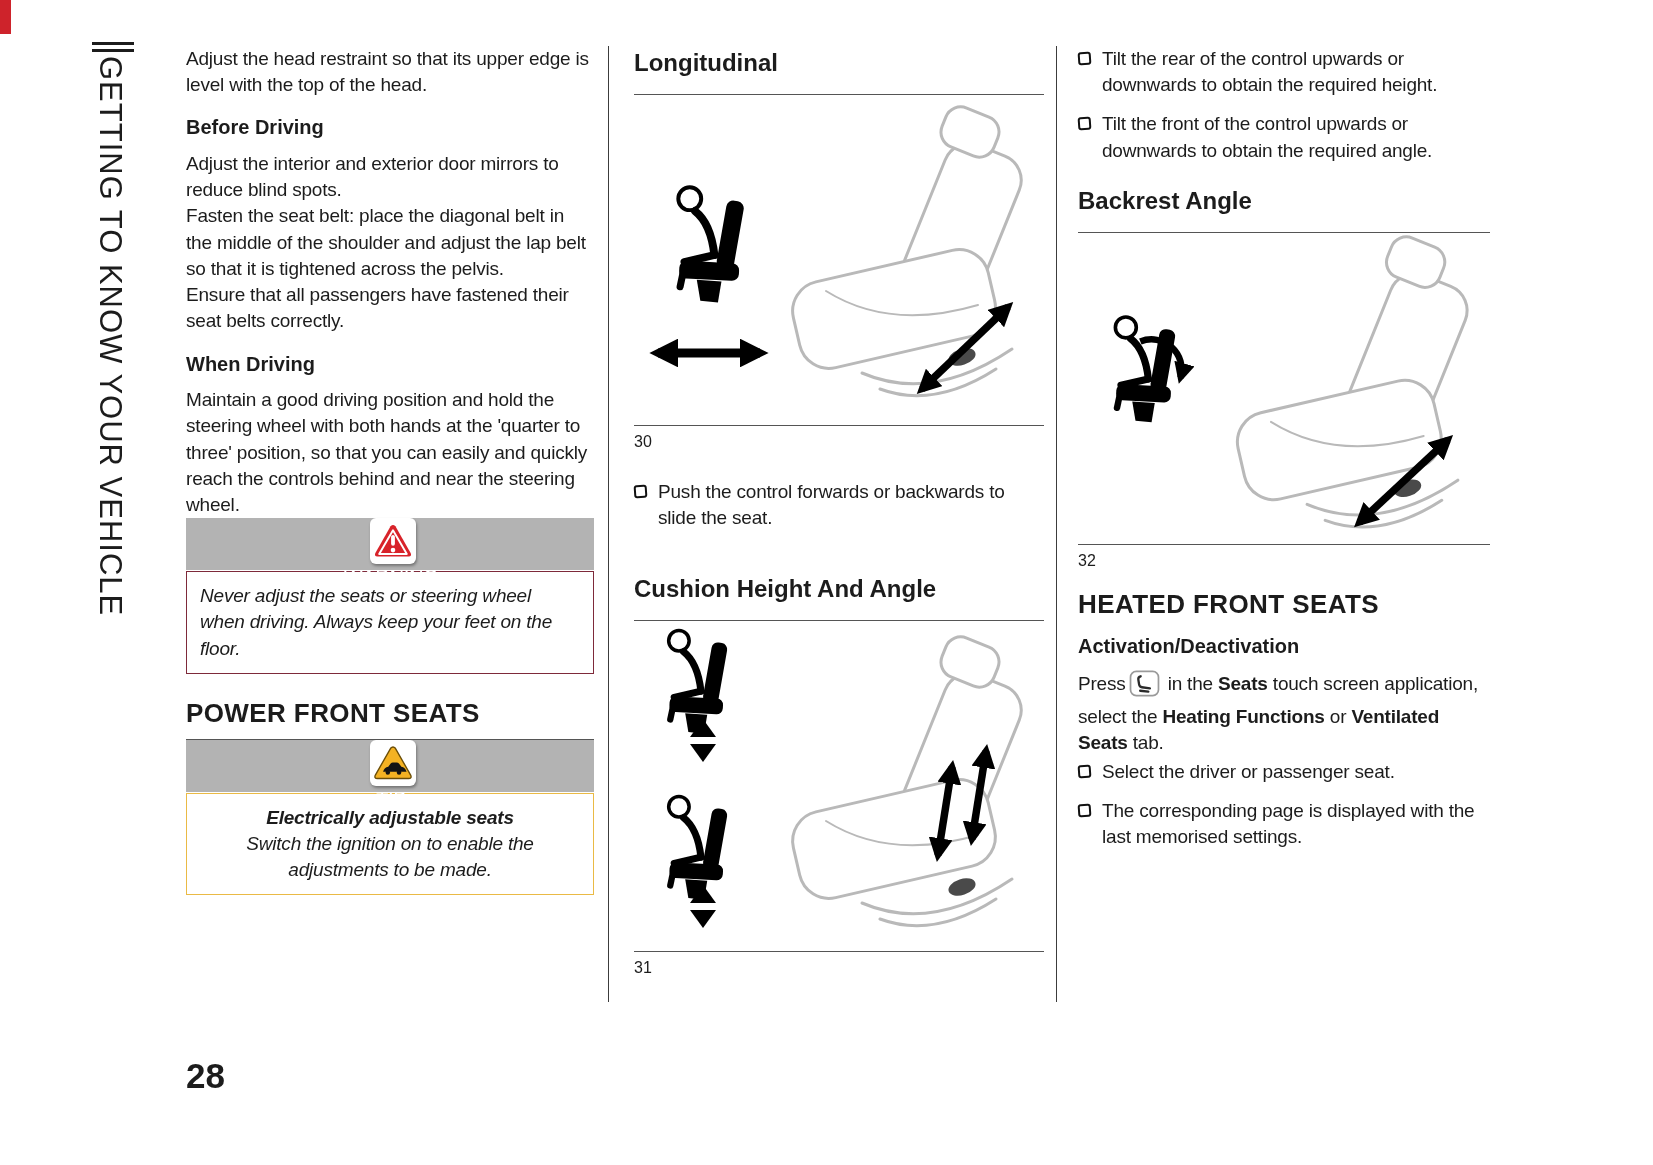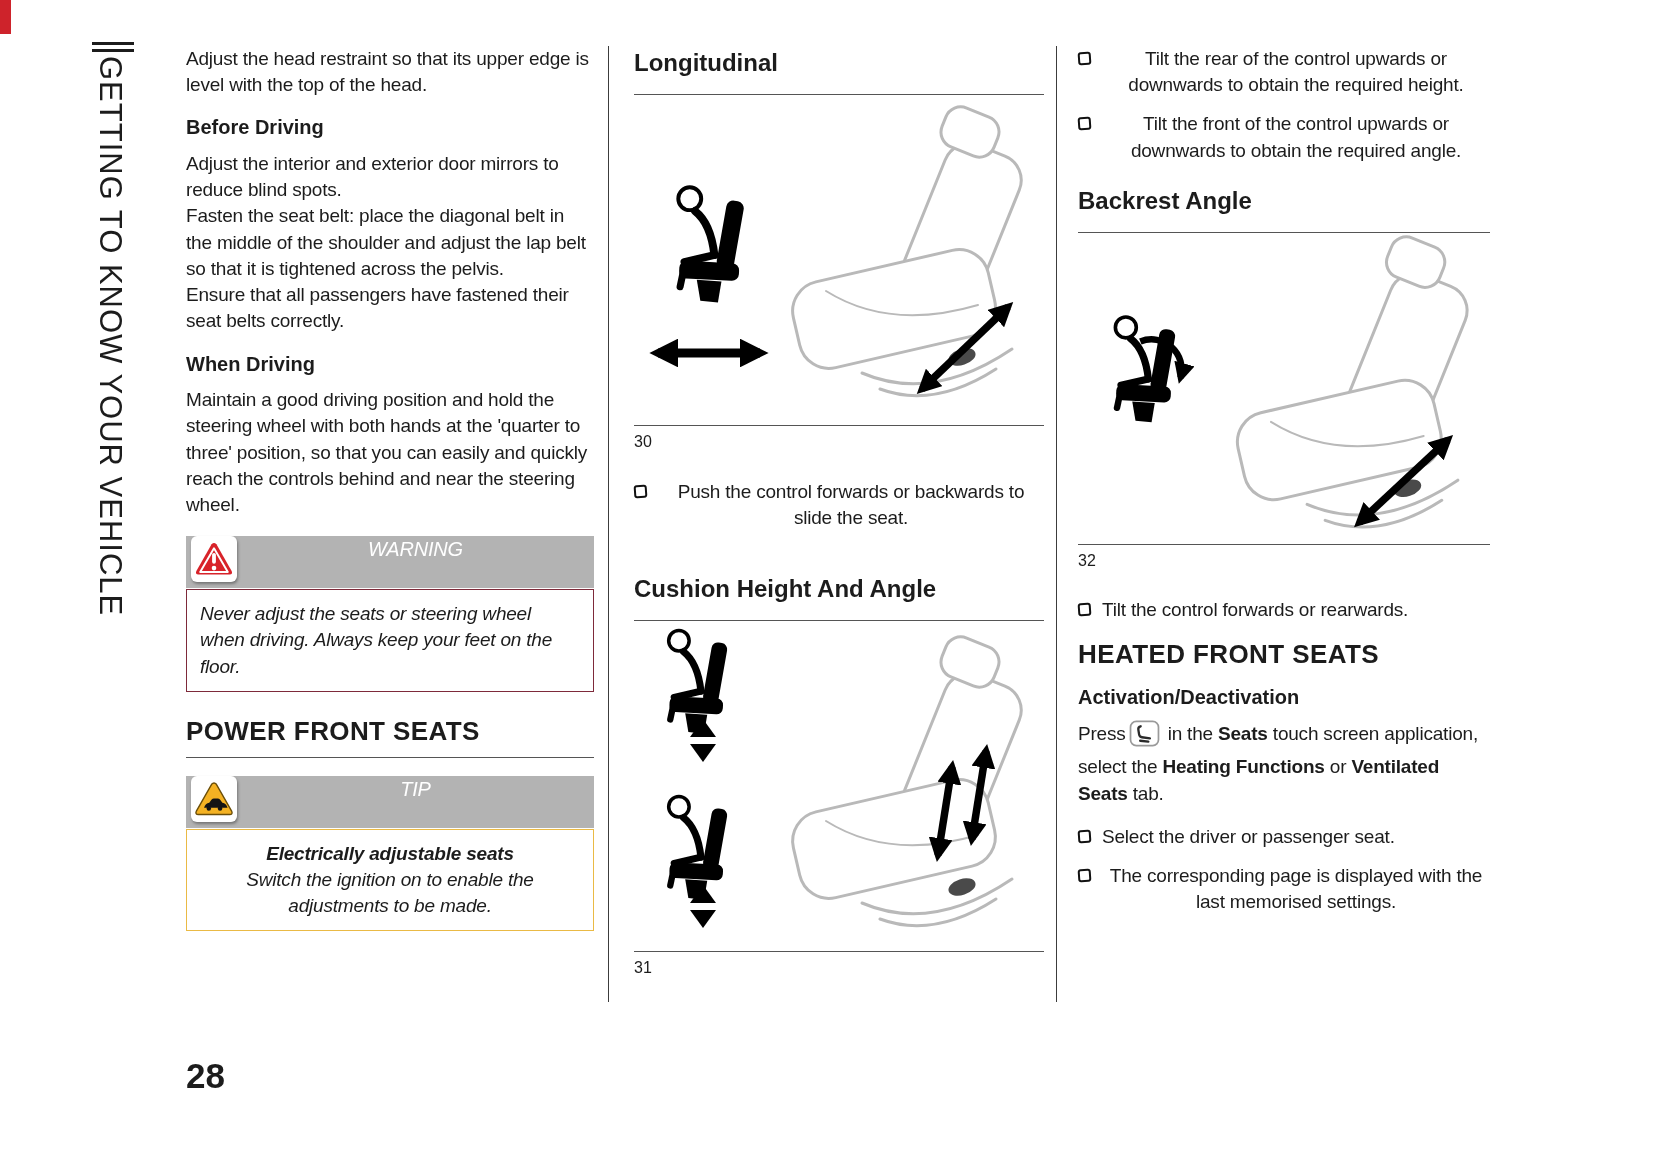--- a/index.html
+++ b/index.html
@@ -28,32 +28,32 @@
   .col2 { left:634px; width:410px; }
   .col3 { left:1078px; width:412px; }
 
   p.body { margin:0; }
   .h3 { font-weight:bold; font-size:20px; margin:16px 0 9px; letter-spacing:0; }
   .h2caps { font-weight:bold; font-size:26px; letter-spacing:0.4px; margin-top:22px;
             padding-bottom:7px; }
   .h2caps.ruled { border-bottom:1.2px solid #555; }
   .col-heading { font-weight:bold; font-size:24px; padding-bottom:15px; border-bottom:1.2px solid #555; letter-spacing:0; }
 
-  .bar { background:#b3b3b3; height:52px; display:flex; align-items:flex-start; margin-top:18px; }
+  .bar { background:#b3b3b3; height:52px; display:flex; align-items:center; margin-top:0;flex-direction:column; }
   .icon-backing { width:46px; height:46px; background:#fff; border-radius:6px;
                   display:flex; align-items:center; justify-content:center;
                   margin-left:5px; box-shadow:1px 2px 3px rgba(0,0,0,.35); flex:0 0 auto; }
   .bar-label { flex:1; text-align:center; font-style:italic; font-size:20px; color:#ffffff; }
 
   .note-box { border:1.5px solid; padding:11px 13px; margin-top:1px; font-style:italic; }
   .warn-box { border-color:#7e2a3a; }
   .tip-box  { border-color:#eaba45;text-align:center; }
   .tip-title { font-weight:bold; }
 
-  .bullet-item { display:flex; gap:11px;text-align:center; }
+  .bullet-item { display:flex; gap:11px; }
   .bullet-sq { width:13px; height:13px; border:2.6px solid #111; border-radius:3px;
                flex:0 0 auto; margin-top:6px; transform:rotate(-4deg); background:#fff; }
 
   .fig { width:100%; }
   .fig svg { display:block; width:100%; height:auto; }
   .fig-footer { border-top:1.2px solid #555; padding-top:5px; font-size:16px; letter-spacing:0; }
 
   .inline-btn { display:inline-block; vertical-align:-7px; margin:0 3px; }
 
   .pagenum { position:absolute; left:186px; top:1056px; font-size:35px; font-weight:bold; }
@@ -202,38 +202,34 @@
     <div class="fig">
       <svg viewBox="0 0 410 310">
         <use href="#manikin" x="6" y="78" width="120" height="128"></use>
         <path d="M62 108 A30 30 0 0 1 102 144" fill="none" stroke="#000" stroke-width="6.5" marker-end="url(#ah)"></path>
         <use href="#bigseat" x="150" y="2" width="260" height="300"></use>
         <line x1="280" y1="288" x2="368" y2="206" stroke="#000" stroke-width="7.5" marker-start="url(#ah)" marker-end="url(#ah)"></line>
       </svg>
     </div>
     <div class="fig-footer">32</div>
 
-    <div class="bullet-item" style="margin-top:24px">
-      <span class="bullet-sq"></span>
-      <span>Tilt the control forwards or rearwards.</span>
-    </div>
 
     <div class="h2caps" style="margin-top:14px">HEATED FRONT SEATS</div>
 
     <div class="h3" style="margin-top:4px">Activation/Deactivation</div>
 
     <p class="body">
       <span>Press</span><span class="inline-btn"><svg viewBox="0 0 32 28" width="31" height="27">
           <rect x="1.5" y="1.5" width="29" height="25" rx="6" fill="#fff" stroke="#9a9a9a" stroke-width="1.8"></rect>
           <path d="M12 6.5 q-2.8 0.6 -2.4 3.4 l0.8 5 q0.4 2.6 3 3 l8.2 1.2" fill="none" stroke="#2a2a2a" stroke-width="2.4" stroke-linecap="round"></path>
           <path d="M11.5 21.5 l8.5 1" fill="none" stroke="#2a2a2a" stroke-width="2.4" stroke-linecap="round"></path>
         </svg></span><span> in the </span><b>Seats</b><span> touch screen application, select the </span><b>Heating Functions</b><span> or </span><b>Ventilated Seats</b><span> tab.</span>
     </p>
 
-    <div class="bullet-item" style="margin-top:17px">
+    <div class="bullet-item" style="margin-top:2px">
       <span class="bullet-sq"></span>
       <span>Select the driver or passenger seat.</span>
     </div>
     <div class="bullet-item" style="margin-top:13px">
       <span class="bullet-sq"></span>
       <span>The corresponding page is displayed with the last memorised settings.</span>
     </div>
   </div>
 
   <div class="pagenum">28</div>

